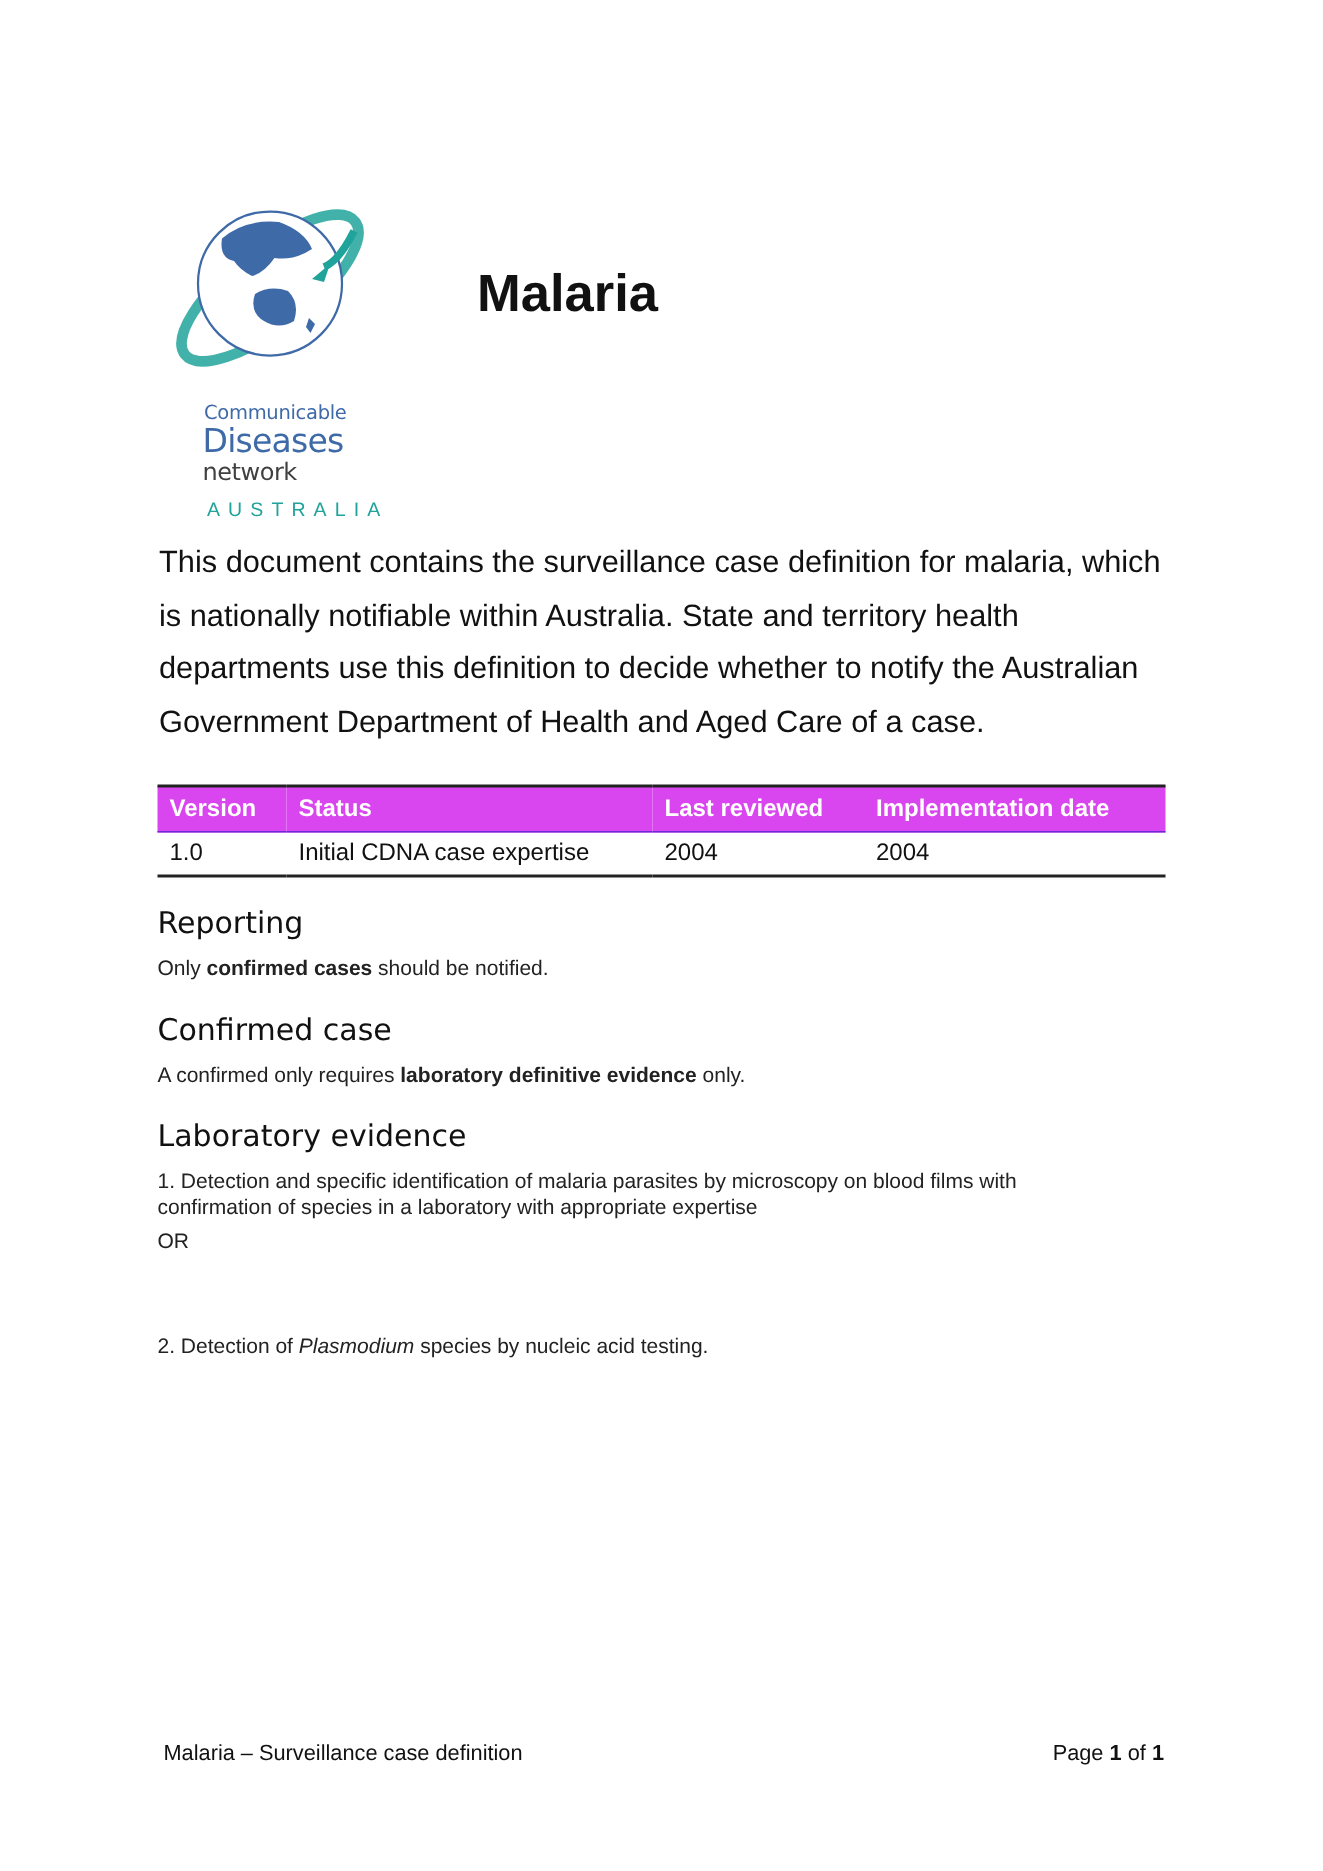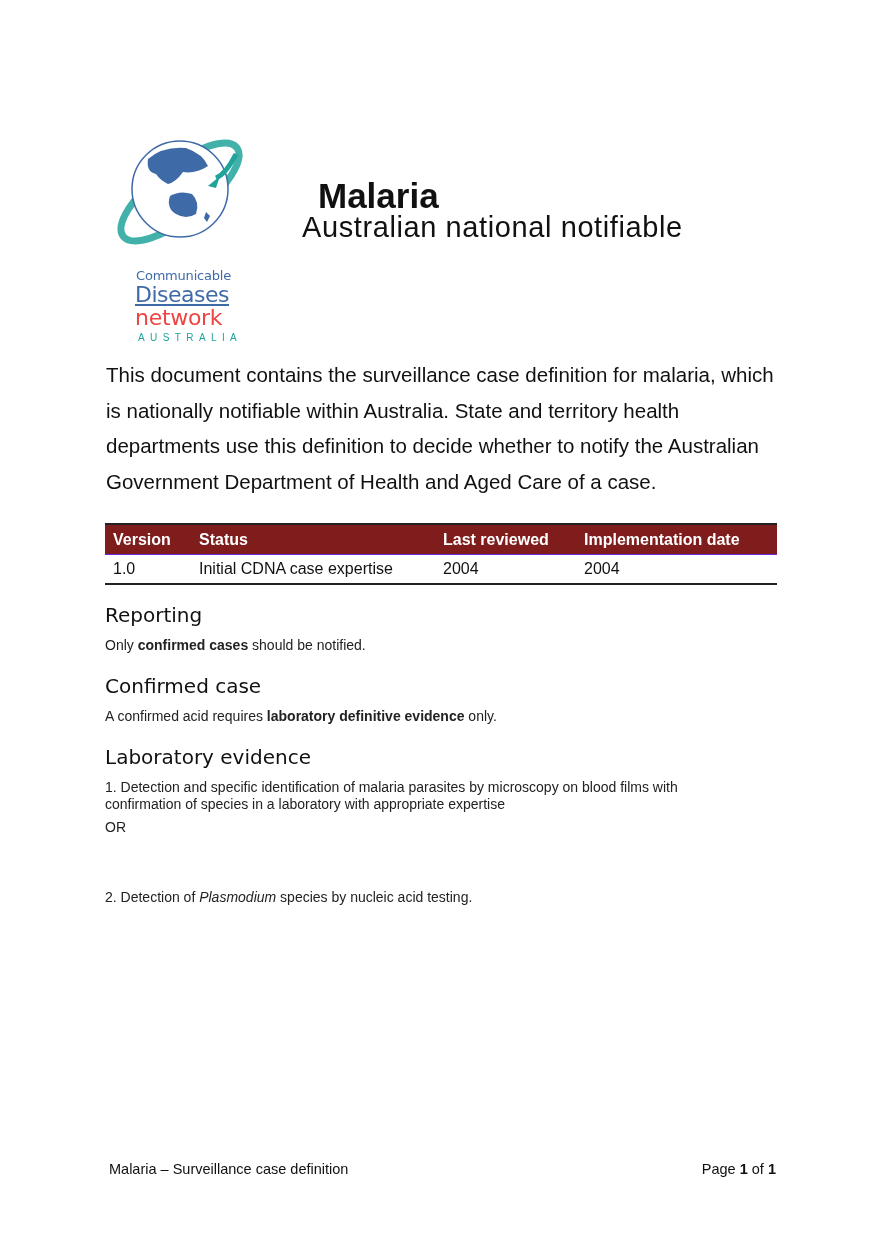--- a/index.html
+++ b/index.html
@@ -1,28 +1,28 @@
 <!DOCTYPE html>
 <html><head>
 <meta charset="utf-8">
 <style>
   html, body { margin:0; padding:0; background:#ffffff; }
   body { width:882px; height:1247px; position:relative; overflow:hidden;
          font-family:"Liberation Sans", sans-serif; color:#111; }
   .logo { position:absolute; left:108px; top:134px; width:150px; height:194px; }
   .logo-text { position:absolute; left:0; width:150px; text-align:left; color:#3f6aa8;margin-top:16px; }
   .logo-t1 { top:118px; left:28px; font-size:13px; font-family:"DejaVu Sans", sans-serif; letter-spacing:-0.2px; }
-  .logo-t2 { top:132px; left:27px; font-size:22px; font-family:"DejaVu Sans", sans-serif; letter-spacing:-0.5px;text-decoration:underline; }
-  .logo-t3 { top:155px; left:27px; font-size:22px; font-family:"DejaVu Sans", sans-serif; color:#ef4444; letter-spacing:-0.3px; }
-  .logo-t4 { top:182px; left:30px; font-size:10px; color:#20a39a; letter-spacing:5.4px; }
+  .logo-t2 { top:132px; left:27px; font-size:22px; font-family:"DejaVu Sans", sans-serif; letter-spacing:-0.5px; }
+  .logo-t3 { top:155px; left:27px; font-size:16px; font-family:"DejaVu Sans", sans-serif; color:#404040; letter-spacing:-0.3px; }
+  .logo-t4 { top:182px; left:30px; font-size:13px; color:#20a39a; letter-spacing:5.4px; }
   .title { position:absolute; left:302px; top:160px; font-size:35px; font-weight:bold; margin:16px; }
   .subtitle { position:absolute; left:302px; top:210px; font-size:29px; line-height:35px; letter-spacing:0.6px; margin:0; font-weight:normal; }
   .intro { position:absolute; left:106px; top:357px; width:680px; font-size:20.5px; line-height:35.5px; margin:0; }
   table.vt { position:absolute; left:105px; top:523px; width:672px; border-collapse:collapse; font-size:16px; }
-  table.vt th { background:#7f1d1d; color:#fff; text-align:left; font-weight:bold; height:29px; padding:0 8px; border-top:2px solid #222; }
+  table.vt th { background:#d946ef; color:#fff; text-align:left; font-weight:bold; height:29px; padding:0 8px; border-top:2px solid #222; }
   table.vt td { height:28px; padding:0 8px; border-top:1px solid #6d28d9; border-bottom:2px solid #222; }
   .h2 { position:absolute; left:105px; font-family:"DejaVu Sans", sans-serif; font-size:20px; font-weight:normal; margin:0; color:#111; }
   .p { position:absolute; left:105px; font-size:14px; color:#222; margin:0; line-height:17px; width:640px; }
   .footer-left { position:absolute; left:109px; top:1161px; font-size:14.5px; }
   .footer-right { position:absolute; right:106px; top:1161px; font-size:14.5px; }
 </style>
 </head>
 <body>
 
 <div class="logo">
@@ -36,21 +36,21 @@
     <polygon points="100,52 112,42 108,54" fill="#20a39a"></polygon>
   </svg>
   <div class="logo-text logo-t1">Communicable</div>
   <div class="logo-text logo-t2">Diseases</div>
   <div class="logo-text logo-t3">network</div>
   <div class="logo-text logo-t4">AUSTRALIA</div>
 </div>
 
 <h1 class="title">Malaria</h1>
 <h2 class="subtitle">
-  <span>Australian national notifiable</span><br>
+  <br>
 </h2>
 
 <p class="intro">This document contains the surveillance case definition for malaria, which is nationally notifiable within Australia. State and territory health departments use this definition to decide whether to notify the Australian Government Department of Health and Aged Care of a case.</p>
 
 <table class="vt">
   <thead>
     <tr>
       <th style="width:70px">Version</th>
       <th style="width:228px">Status</th>
       <th style="width:125px">Last reviewed</th>
@@ -67,21 +67,21 @@
   </tbody>
 </table>
 
 <h3 class="h2" style="top:603px">Reporting</h3>
 <p class="p" style="top:637px">
   <span>Only </span><b>confirmed cases</b><span> should be notified.</span>
 </p>
 
 <h3 class="h2" style="top:674px">Confirmed case</h3>
 <p class="p" style="top:708px">
-  <span>A confirmed acid requires </span><b>laboratory definitive evidence</b><span> only.</span>
+  <span>A confirmed only requires </span><b>laboratory definitive evidence</b><span> only.</span>
 </p>
 
 <h3 class="h2" style="top:745px">Laboratory evidence</h3>
 <p class="p" style="top:779px;width:620px">1. Detection and specific identification of malaria parasites by microscopy on blood films with confirmation of species in a laboratory with appropriate expertise</p>
 <p class="p" style="top:819px">OR</p>
 <p class="p" style="top:889px">
   <span>2. Detection of </span><i>Plasmodium</i><span> species by nucleic acid testing.</span>
 </p>
 
 <div class="footer-left">Malaria – Surveillance case definition</div>

